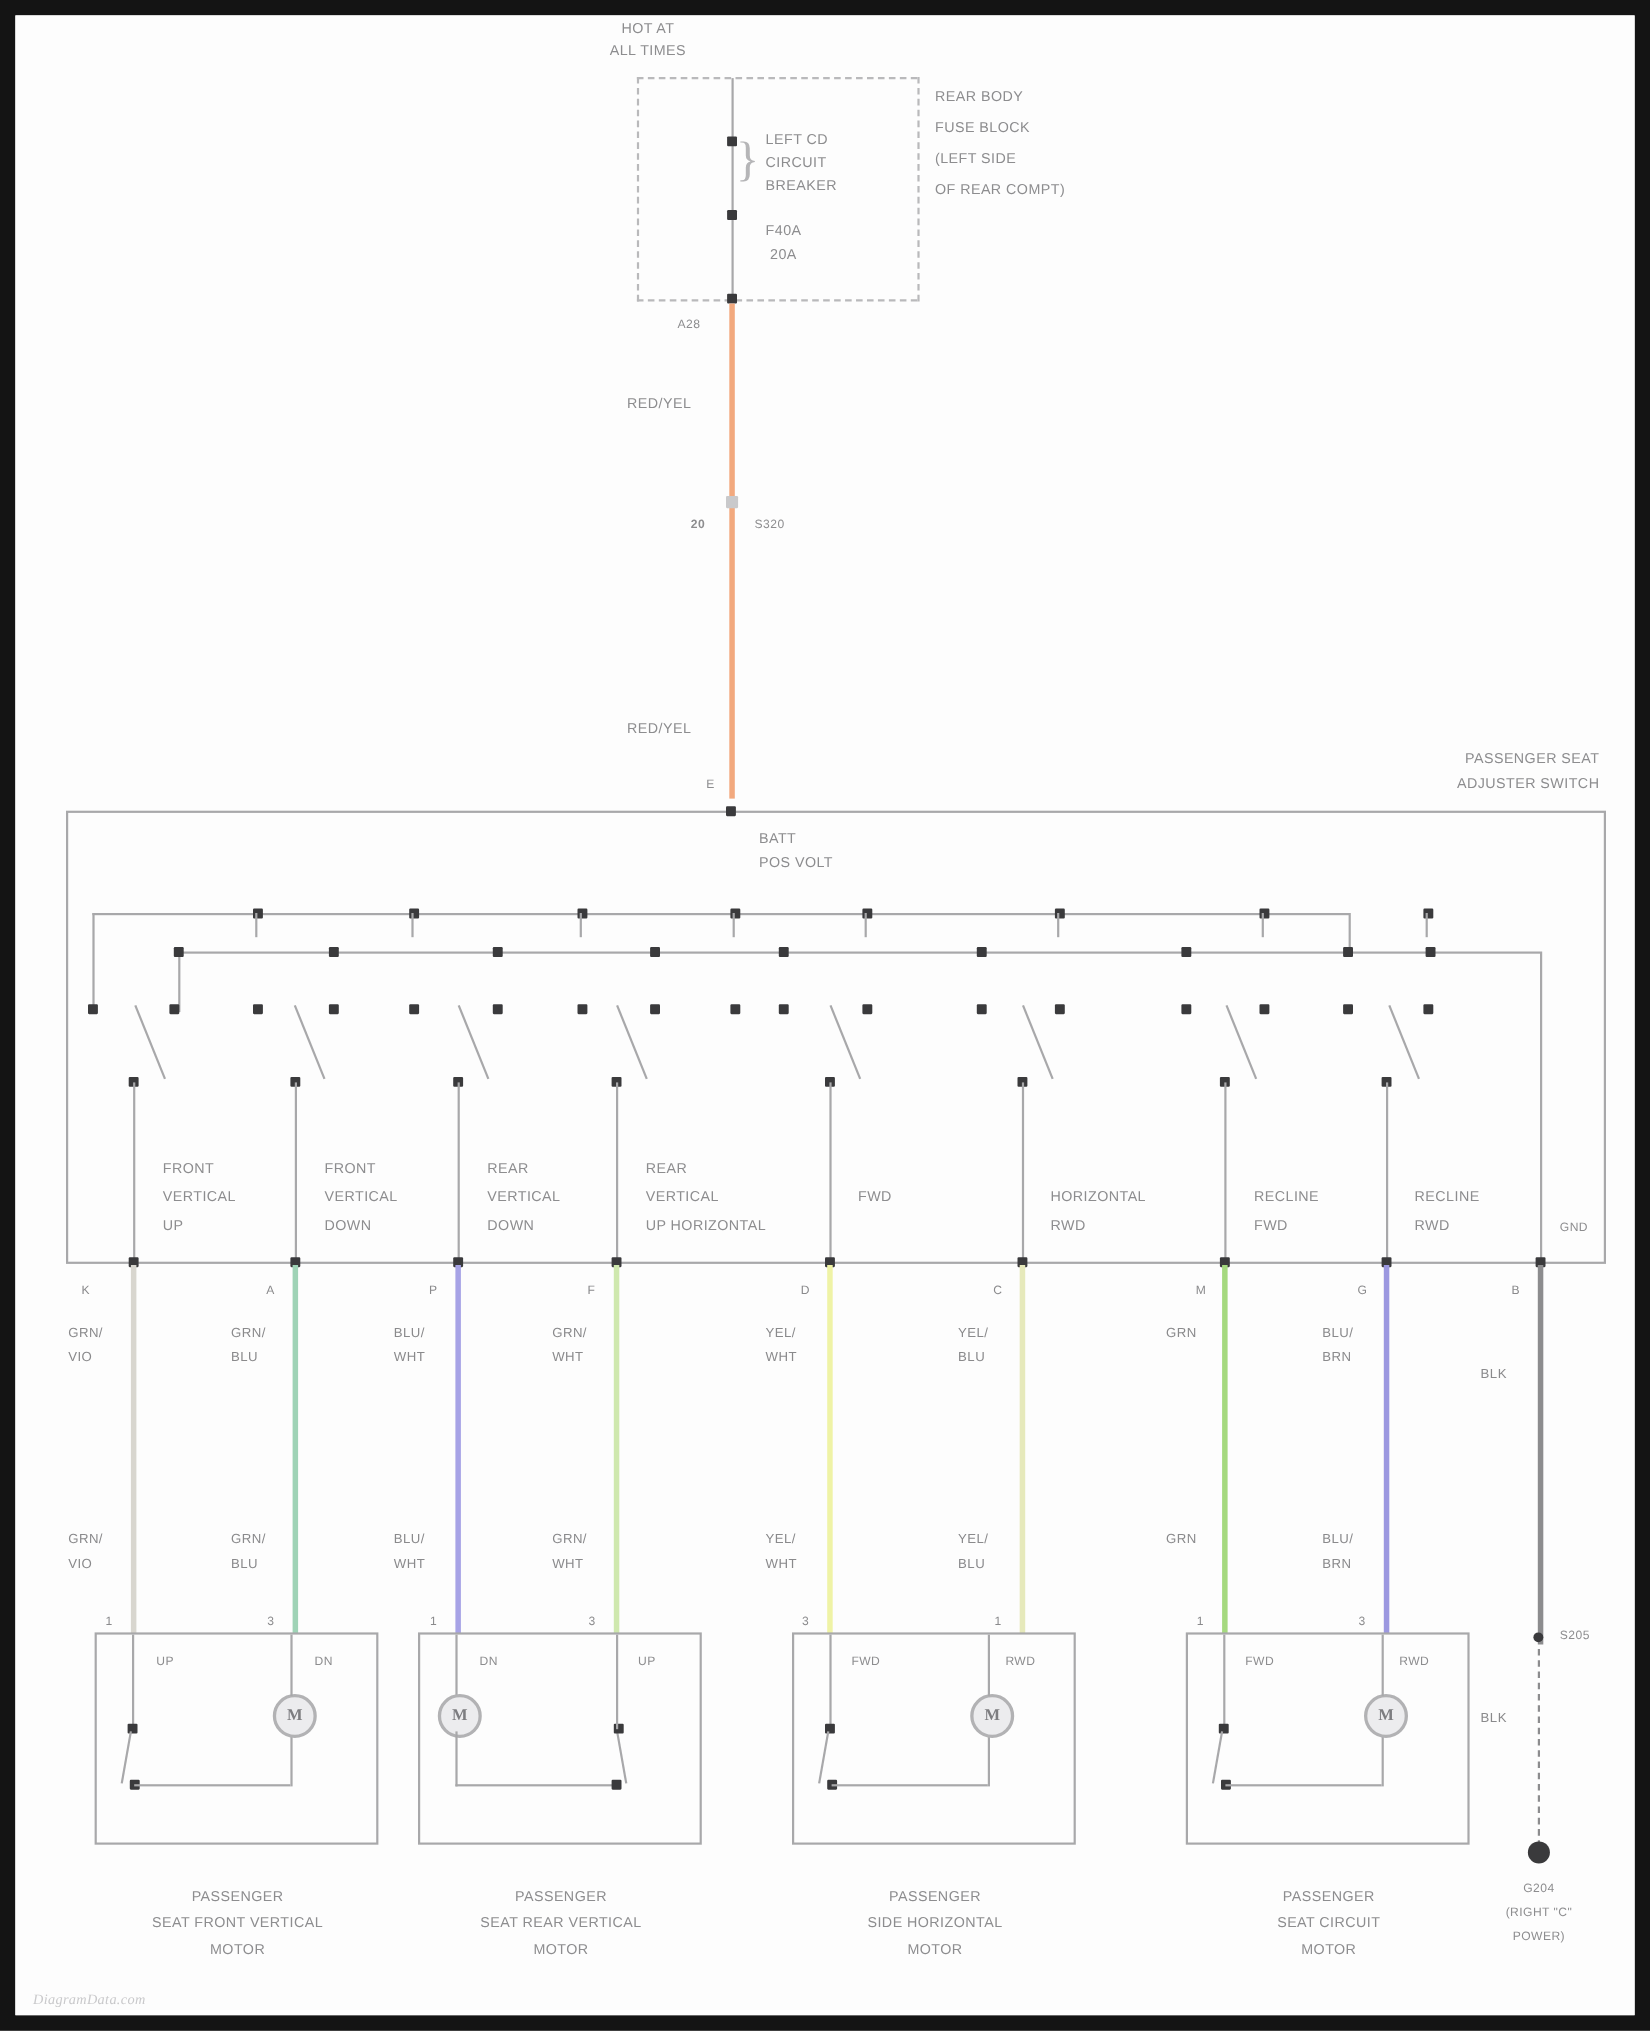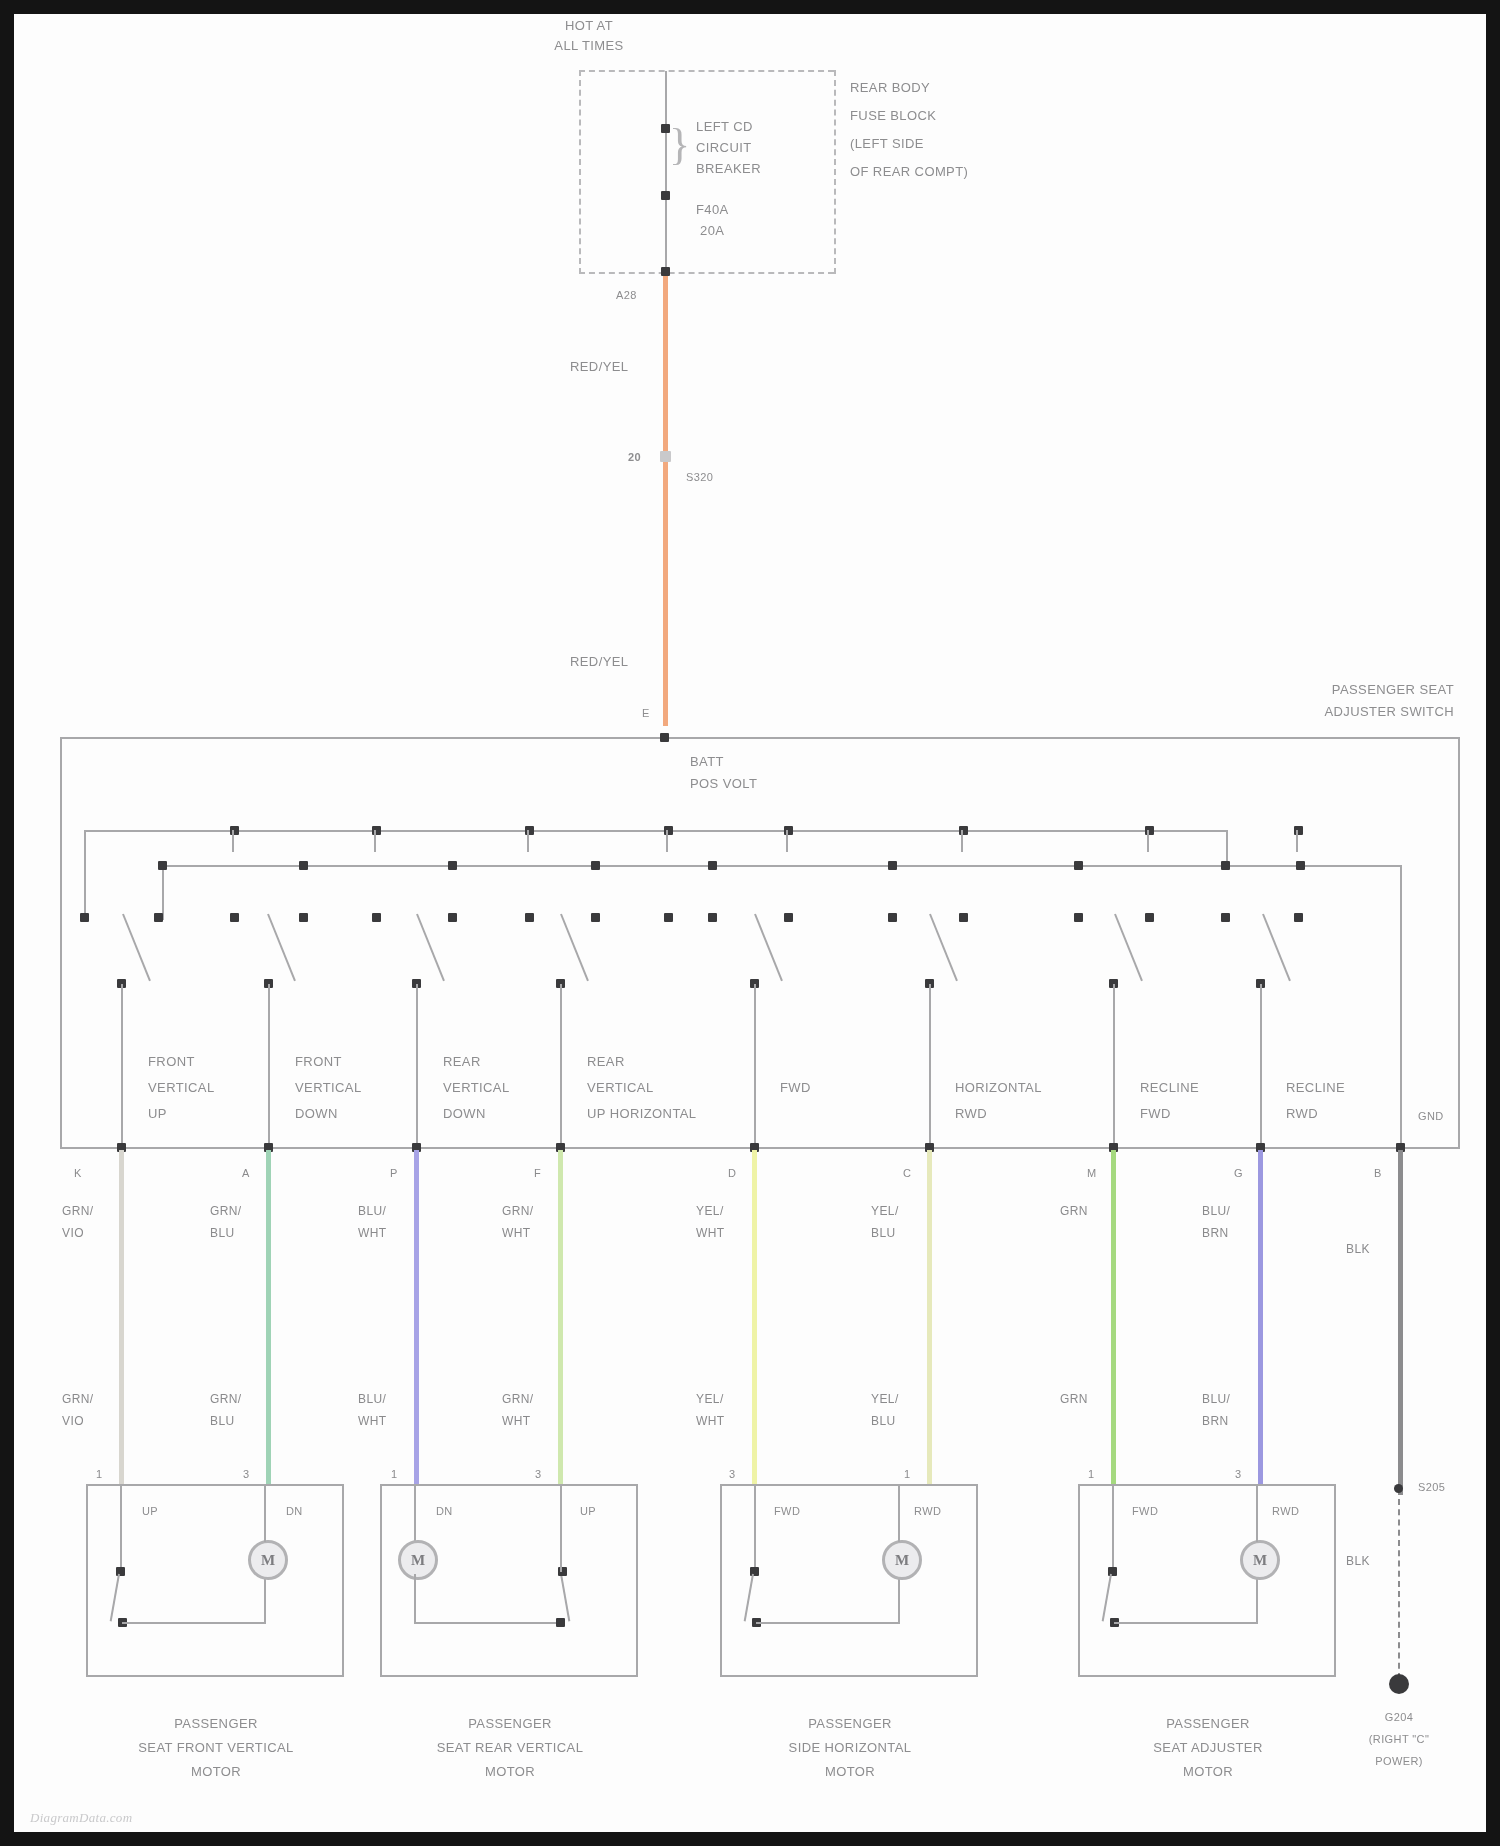--- a/index.html
+++ b/index.html
@@ -92,21 +92,21 @@
     <div class="lbl" style="left:836px;top:122px;">(LEFT SIDE</div>
     <div class="lbl" style="left:836px;top:150px;">OF REAR COMPT)</div>
 
     <div class="dot" style="left:647px;top:253px;"></div>
     <div class="lbl tiny" style="left:602px;top:274px;">A28</div>
 
     <div class="wire" style="left:649px;top:262px;height:450px;background:#f2a97e;"></div>
     <div class="lbl" style="left:556px;top:345px;">RED/YEL</div>
 
     <div class="dot" style="left:646px;top:437px;width:11px;height:11px;background:#c9c9cb;"></div>
-    <div class="lbl tiny" style="left:614px;top:436px;font-weight:bold;">20</div>
+    <div class="lbl tiny" style="left:614px;top:456px;font-weight:bold;">20</div>
     <div class="lbl tiny" style="left:672px;top:456px;">S320</div>
 
     <div class="lbl" style="left:556px;top:640px;">RED/YEL</div>
     <div class="lbl tiny" style="left:628px;top:692px;">E</div>
 
     <div class="lbl r" style="left:1000px;top:668px;width:440px;">PASSENGER SEAT</div>
     <div class="lbl r" style="left:1000px;top:690px;width:440px;">ADJUSTER SWITCH</div>
 
     <div class="box" style="left:46px;top:723px;width:1400px;height:412px;"></div>
 
@@ -364,19 +364,19 @@
     <div class="v" style="left:1098px;top:1472px;height:86px;"></div>
     <div class="dot" style="left:1094px;top:1553px;"></div>
     <div style="position:absolute;left:1096px;top:1560px;width:2px;height:48px;background:#a8a8aa;transform:rotate(10deg);transform-origin:top center;"></div>
     <div class="dot" style="left:1096px;top:1604px;"></div>
     <div class="h" style="left:1100px;top:1608px;width:142px;"></div>
     <div class="v" style="left:1242px;top:1560px;height:50px;"></div>
     <div class="motor" style="left:1226px;top:1526px;">M</div>
     <div class="v" style="left:1242px;top:1472px;height:56px;"></div>
 
     <div class="lbl c" style="left:1024px;top:1702px;width:340px;">PASSENGER</div>
-    <div class="lbl c" style="left:1024px;top:1726px;width:340px;">SEAT ADJUSTER</div>
+    <div class="lbl c" style="left:1024px;top:1726px;width:340px;">SEAT CIRCUIT</div>
     <div class="lbl c" style="left:1024px;top:1750px;width:340px;">MOTOR</div>
 
     <div class="footer">DiagramData.com</div>
 
   </div>
 </div>
 
 </body></html>

